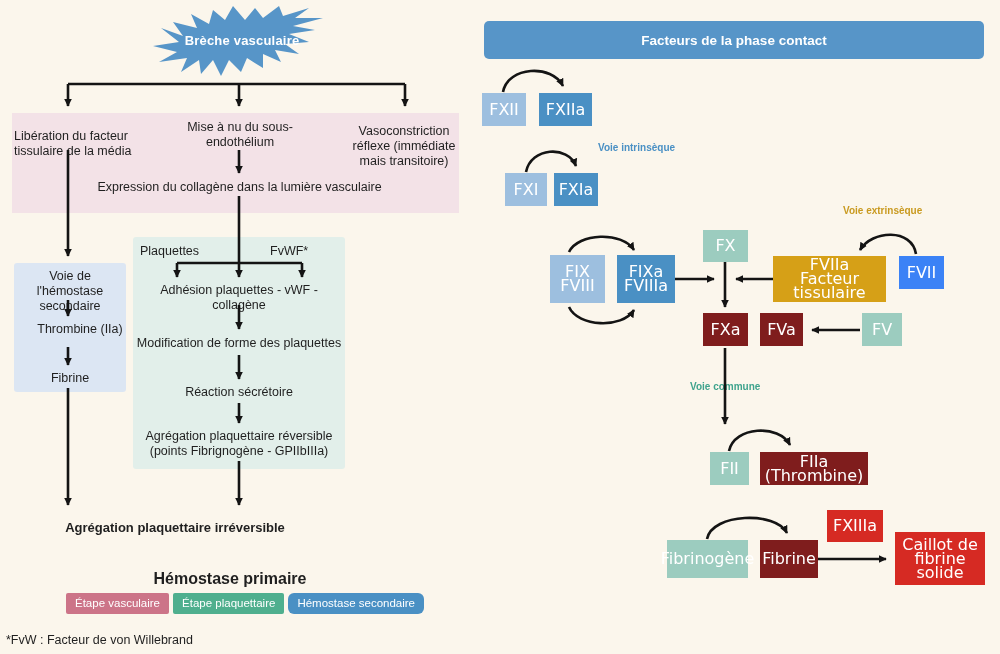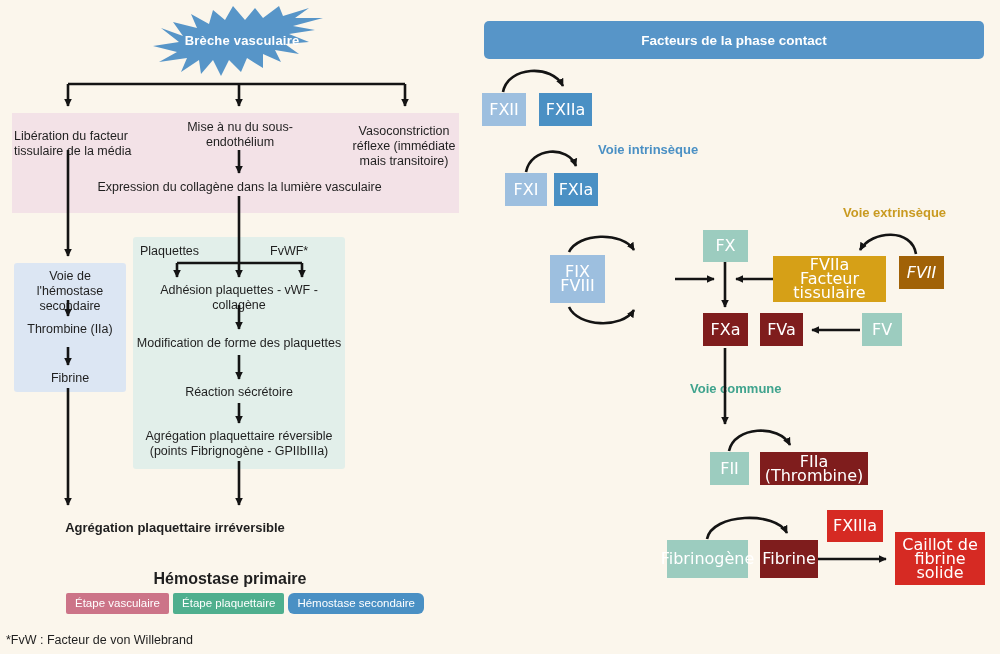--- a/index.html
+++ b/index.html
@@ -61,26 +61,26 @@
     font-size:16px;
     line-height:14px;
     text-align:center;
     white-space:pre-line;
     font-family:"DejaVu Sans", sans-serif;
   }
   .c-blue-l{background:#9DBFDF;}
   .c-blue-d{background:#4A90C4;}
   .c-teal-l{background:#9CCCBF;}
   .c-teal-d{background:#7f1d1d;}
-  .c-gold-l{background:#a16207;font-style:italic;}
+  .c-gold-l{background:#3b82f6;}
   .c-gold-d{background:#D6A017;}
   .c-red   {background:#D62A23;}
 
   
-  .pw{position:absolute;font-weight:bold;font-size:13px;}
+  .pw{position:absolute;font-weight:bold;font-size:10px;}
   .pw-blue{color:#4A90C4;}
   .pw-gold{color:#C99A20;}
   .pw-teal{color:#3FA38D;margin-left:27px;}
 
   
   .legend-row{position:absolute;display:flex;gap:4px;}
   .legend-chip{
     color:#fff;font-size:11.5px;
     padding:4px 9px 5px 9px;
     border-radius:2px;
@@ -124,21 +124,21 @@
 
   <div class="txt" style="left:350px;top:124px;width:108px;">Vasoconstriction
 réflexe (immédiate
 mais transitoire)</div>
 
   <div class="txt" style="left:92px;top:180px;width:295px;">Expression du collagène dans la lumière vasculaire</div>
 
   <div class="txt" style="left:15px;top:269px;width:110px;">Voie de l'hémostase
 secondaire</div>
 
-  <div class="txt" style="left:15px;top:322px;width:110px;">Thrombine (IIa)</div>
+  <div class="txt" style="left:25px;top:322px;width:110px;">Thrombine (IIa)</div>
 
   <div class="txt" style="left:15px;top:371px;width:110px;">Fibrine</div>
 
   <div class="txt left" style="left:140px;top:244px;width:90px;">Plaquettes</div>
 
   <div class="txt left" style="left:270px;top:244px;width:70px;">FvWF*</div>
 
   <div class="txt" style="left:134px;top:283px;width:210px;">Adhésion plaquettes - vWF - collagène</div>
 
   <div class="txt" style="left:134px;top:336px;width:210px;">Modification de forme des plaquettes</div>
@@ -167,20 +167,22 @@
   <div class="pw pw-teal" style="left:663px;top:381px;">Voie commune</div>
 
   <div class="abs fbox c-blue-l" style="left:482px;top:93px;width:44px;height:33px;">FXII</div>
   <div class="abs fbox c-blue-d" style="left:539px;top:93px;width:53px;height:33px;">FXIIa</div>
 
   <div class="abs fbox c-blue-l" style="left:505px;top:173px;width:42px;height:33px;">FXI</div>
   <div class="abs fbox c-blue-d" style="left:554px;top:173px;width:44px;height:33px;">FXIa</div>
 
   <div class="abs fbox c-blue-l" style="left:550px;top:255px;width:55px;height:48px;">FIX
 FVIII</div>
+  <div class="abs fbox c-blue-d" style="left:617px;top:255px;width:58px;height:48px;">FIXa
+FVIIIa</div>
 
   <div class="abs fbox c-teal-l" style="left:703px;top:230px;width:45px;height:32px;">FX</div>
   <div class="abs fbox c-teal-d" style="left:703px;top:313px;width:45px;height:33px;">FXa</div>
 
   <div class="abs fbox c-gold-d" style="left:773px;top:256px;width:113px;height:46px;">FVIIa
 Facteur tissulaire</div>
   <div class="abs fbox c-gold-l" style="left:899px;top:256px;width:45px;height:33px;">FVII</div>
 
   <div class="abs fbox c-teal-d" style="left:760px;top:313px;width:43px;height:33px;">FVa</div>
   <div class="abs fbox c-teal-l" style="left:862px;top:313px;width:40px;height:33px;">FV</div>

